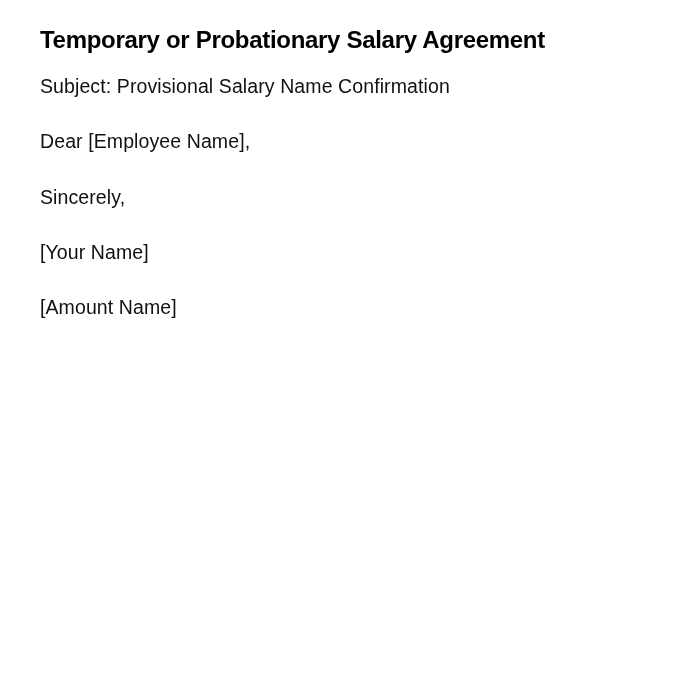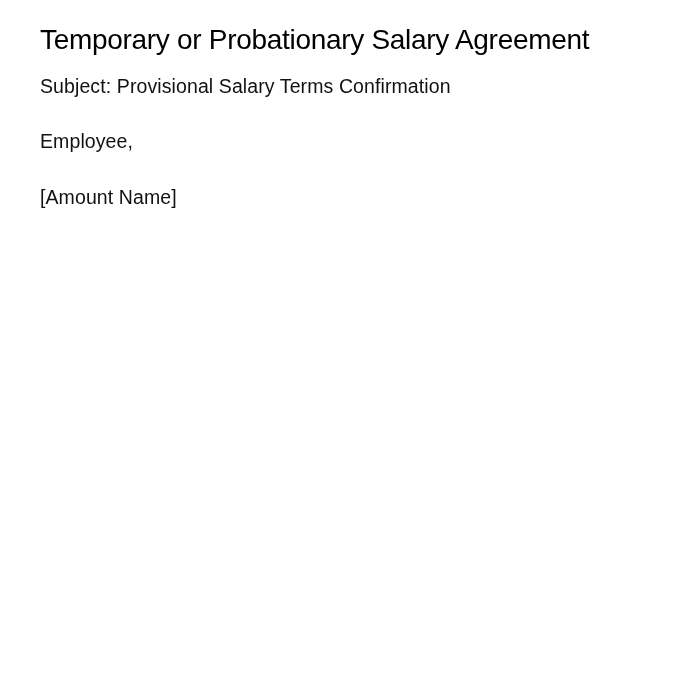--- a/index.html
+++ b/index.html
@@ -15,36 +15,38 @@
       font-family: "Liberation Sans", "DejaVu Sans", sans-serif;
       color: #111111;
     }
     .doc {
       position: absolute;
       left: 40px;
       top: 22px;
       width: 600px;
     }
     .title {
-      font-size: 28px;
-      font-weight: normal;
+      font-size: 24px;
+      font-weight: bold;
       letter-spacing: -0.3px;
       line-height: 36px;
       margin: 0 0 11px 0;
       color: #000000;
     }
     .p {
       font-size: 19.5px;
       line-height: 35.3px;
       margin: 0 0 20px 0;
       letter-spacing: 0.1px;
     }
     .subject { margin-top: 0; }
   </style>
 </head>
 <body>
 
 <div class="doc">
   <h1 class="title">Temporary or Probationary Salary Agreement</h1>
-  <p class="p subject">Subject: Provisional Salary Terms Confirmation</p>
-  <p class="p">Employee,</p>
+  <p class="p subject">Subject: Provisional Salary Name Confirmation</p>
+  <p class="p">Dear [Employee Name],</p>
+  <p class="p">Sincerely,</p>
+  <p class="p">[Your Name]</p>
   <p class="p">[Amount Name]</p>
 </div>
 
 </body></html>

